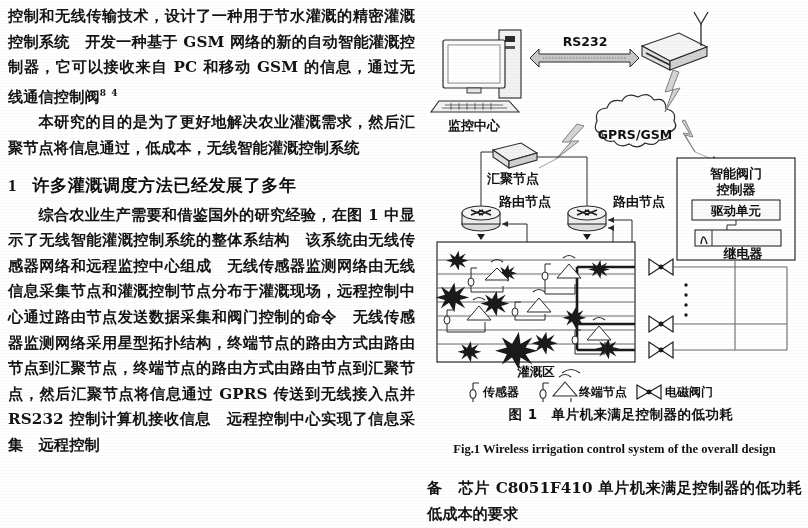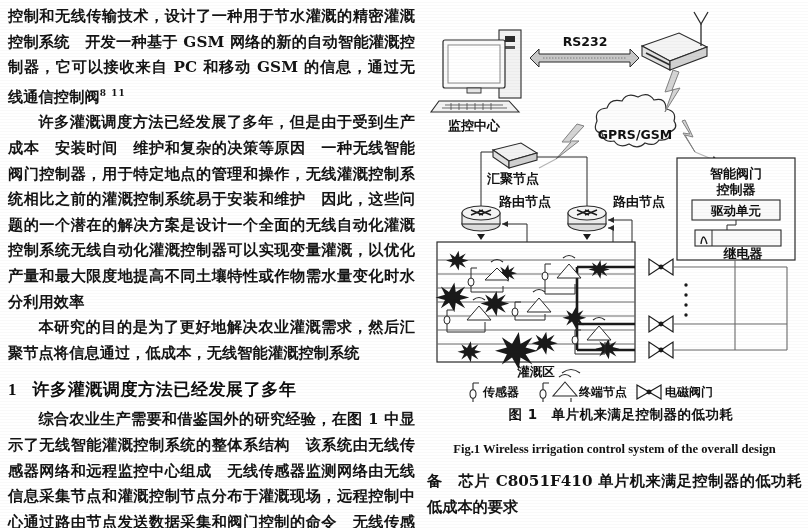--- a/index.html
+++ b/index.html
@@ -69,44 +69,43 @@
     text-align:center;
     font-size:12.6px;
     font-weight:bold;
     font-family:"Liberation Serif","DejaVu Serif",serif;
     margin-top:18px;
     color:#111;
   }
   .rtext{
     font-size:15.2px;
     line-height:25.6px;
-    margin-top:12px;
+    margin-top:19px;
     text-align:justify;
     color:#141414;
     font-family:"DejaVu Serif","Liberation Serif",serif;
     font-weight:600;
   }
   .noise{
     position:absolute;inset:0;pointer-events:none;
     opacity:.05;
     background:
       repeating-linear-gradient(0deg,rgba(0,0,0,.5) 0 1px,transparent 1px 3px);
   }
   text{font-family:"DejaVu Sans","Liberation Sans",sans-serif;}
 </style>
 </head>
 <body>
 
 <div class="page">
 
   <div class="col-left">
 
-    <p class="para"><span>控制和无线传输技术，设计了一种用于节水灌溉的精密灌溉控制系统　开发一种基于 GSM 网络的新的自动智能灌溉控制器，它可以接收来自 PC 和移动 GSM 的信息，通过无线通信控制阀</span><span class="sup">8  11</span></p>
-
-    <p class="para indent">许多灌溉调度方法已经发展了多年，但是由于受到生产成本　安装时间　维护和复杂的决策等原因　一种无线智能阀门控制器，用于特定地点的管理和操作，无线灌溉控制系统相比之前的灌溉控制系统易于安装和维护　因此，这些问题的一个潜在的解决方案是设计一个全面的无线自动化灌溉控制系统无线自动化灌溉控制器可以实现变量灌溉，以优化产量和最大限度地提高不同土壤特性或作物需水量变化时水分利用效率</p>
+    <p class="para"><span>控制和无线传输技术，设计了一种用于节水灌溉的精密灌溉控制系统　开发一种基于 GSM 网络的新的自动智能灌溉控制器，它可以接收来自 PC 和移动 GSM 的信息，通过无线通信控制阀</span><span class="sup">8  4</span></p>
+
 
     <p class="para indent">本研究的目的是为了更好地解决农业灌溉需求，然后汇聚节点将信息通过，低成本，无线智能灌溉控制系统</p>
 
     <h2 class="h-sec">
       <span class="num">1</span>
       <span class="ttl">许多灌溉调度方法已经发展了多年</span>
     </h2>
 
     <p class="para indent">综合农业生产需要和借鉴国外的研究经验，在图 1 中显示了无线智能灌溉控制系统的整体系结构　该系统由无线传感器网络和远程监控中心组成　无线传感器监测网络由无线信息采集节点和灌溉控制节点分布于灌溉现场，远程控制中心通过路由节点发送数据采集和阀门控制的命令　无线传感器监测网络采用星型拓扑结构，终端节点的路由方式由路由节点到汇聚节点，终端节点的路由方式由路由节点到汇聚节点，然后汇聚节点将信息通过 GPRS 传送到无线接入点并 RS232 控制计算机接收信息　远程控制中心实现了信息采集　远程控制</p>
   </div>

